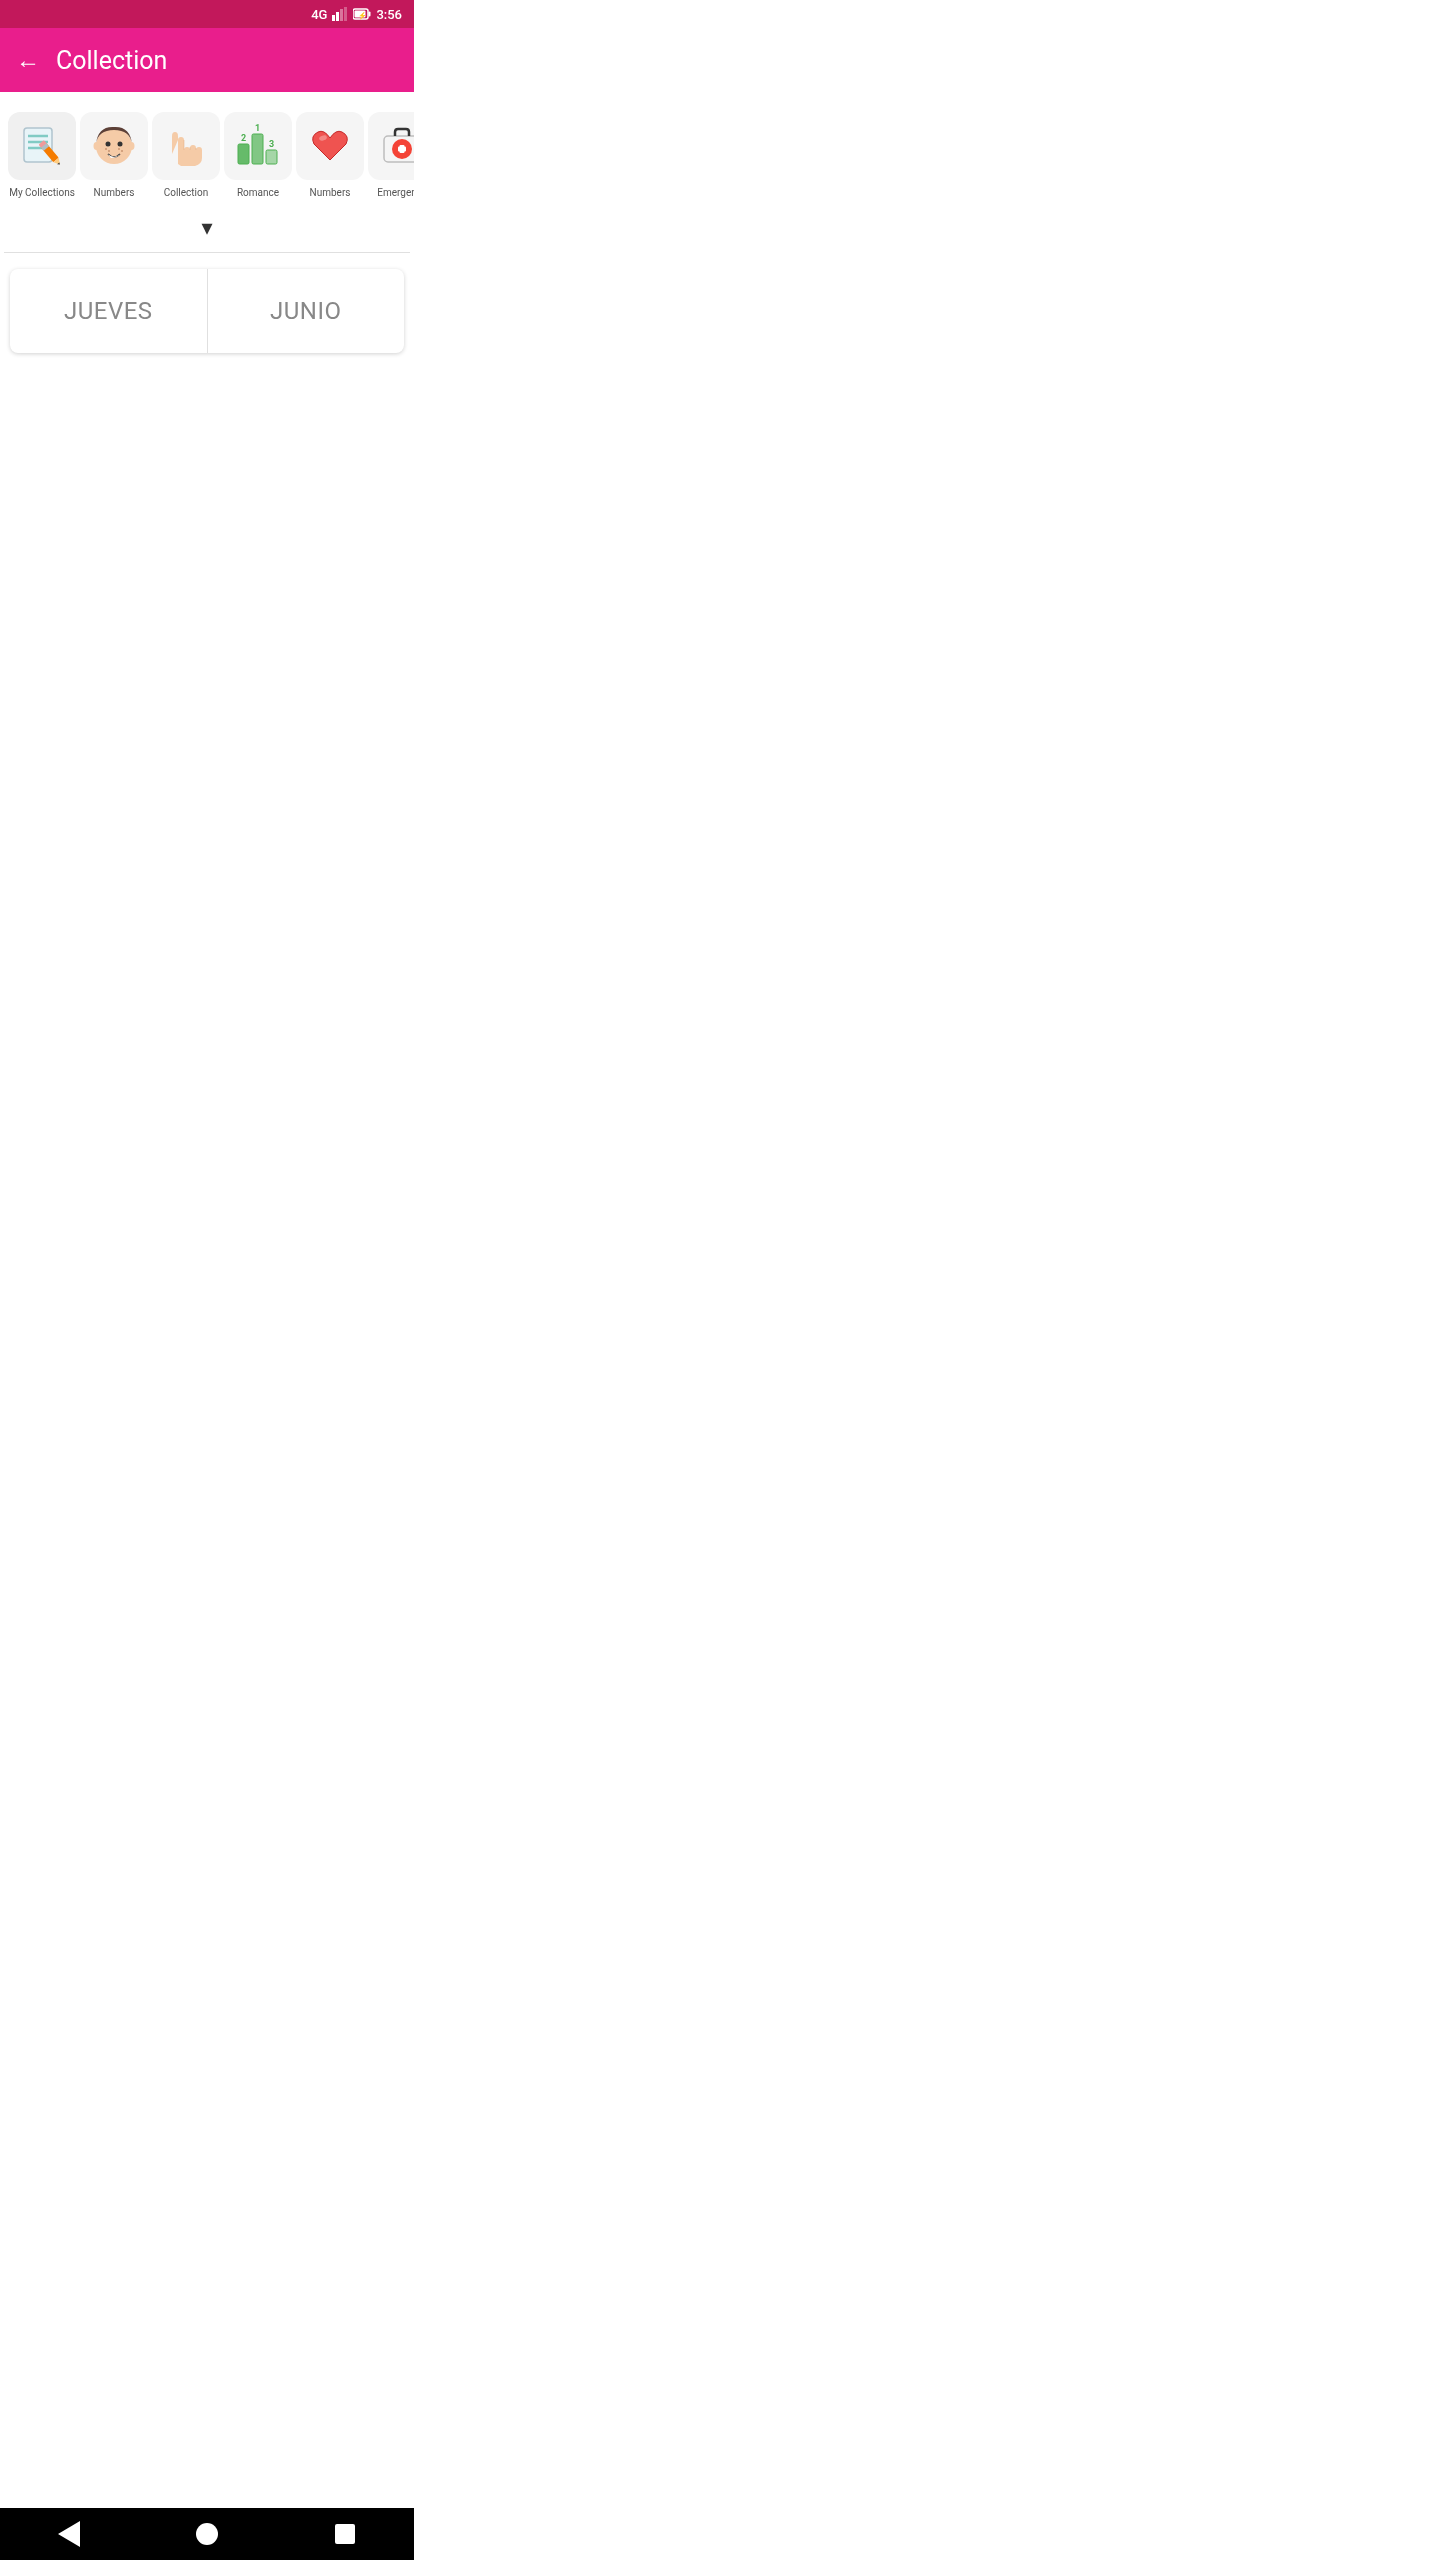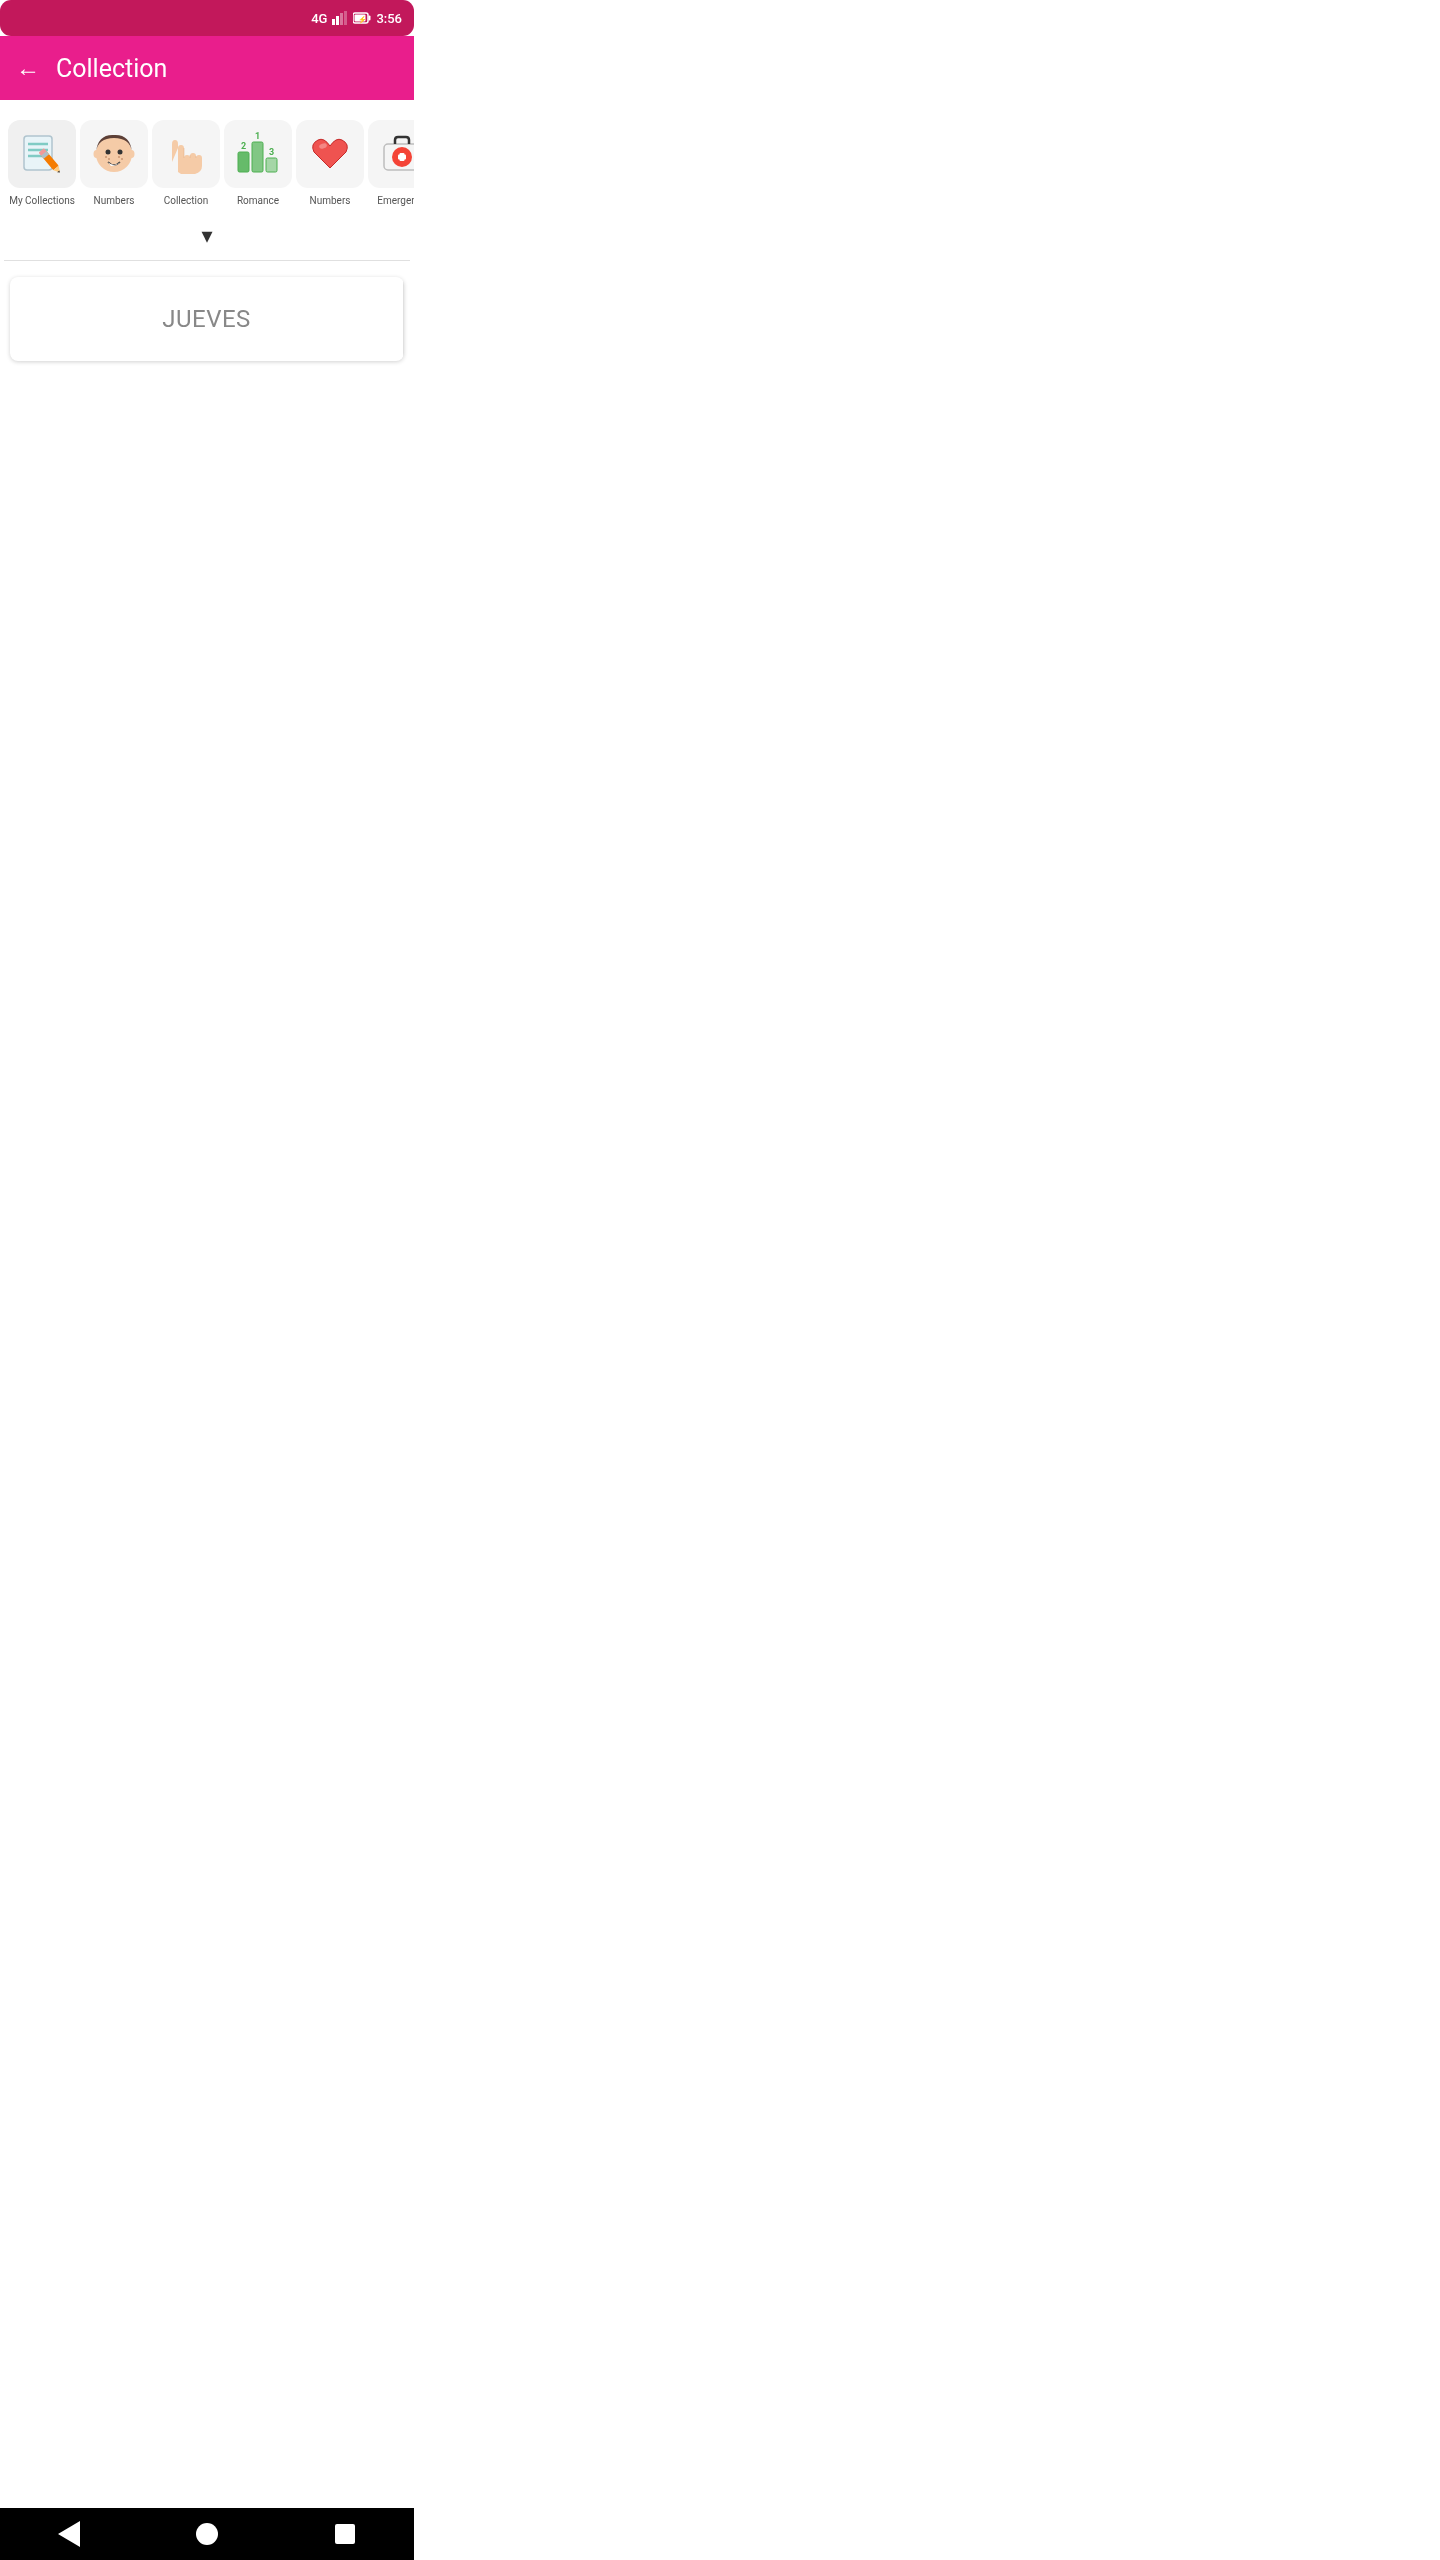--- a/index.html
+++ b/index.html
@@ -12,27 +12,26 @@
       width: 414px;
       min-height: 896px;
       font-family: 'Roboto', Arial, sans-serif;
       background: #fff;
       overflow-x: hidden;
     }
 
     
     .status-bar {
       background: #c2185b;
-      height: 36px;
+      height: 28px;
       display: flex;
       align-items: center;
       justify-content: flex-end;
       padding: 0 12px;
       gap: 6px;
-      border-radius: 11px;
     }
 
     .status-bar-icons {
       display: flex;
       align-items: center;
       gap: 5px;
     }
 
     .status-text {
       color: white;
@@ -367,20 +366,23 @@
   <span class="chevron-icon">▾</span>
 </div>
 
 <div class="divider"></div>
 
 <div class="main-card">
   <div class="card-bottom">
     <div class="translation-cell">
       <span>JUEVES</span>
     </div>
+    <div class="translation-cell">
+      <span>JUNIO</span>
+    </div>
   </div>
 </div>
 
 <div class="bottom-nav">
   <div class="nav-btn">
     <div class="nav-triangle"></div>
   </div>
   <div class="nav-btn">
     <div class="nav-circle"></div>
   </div>

